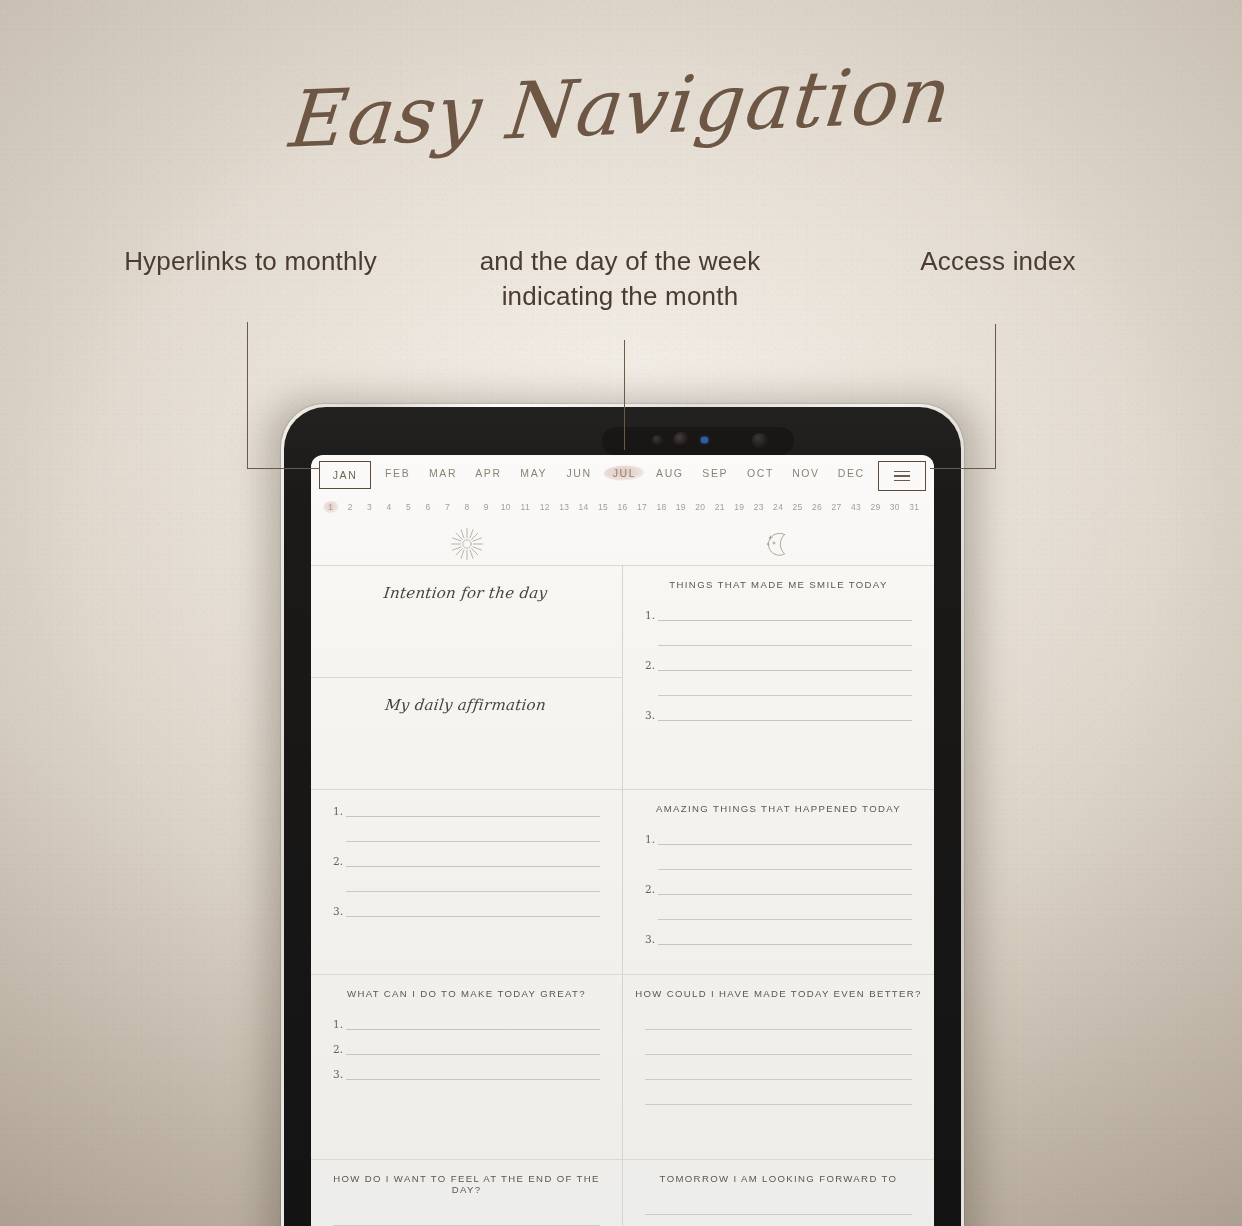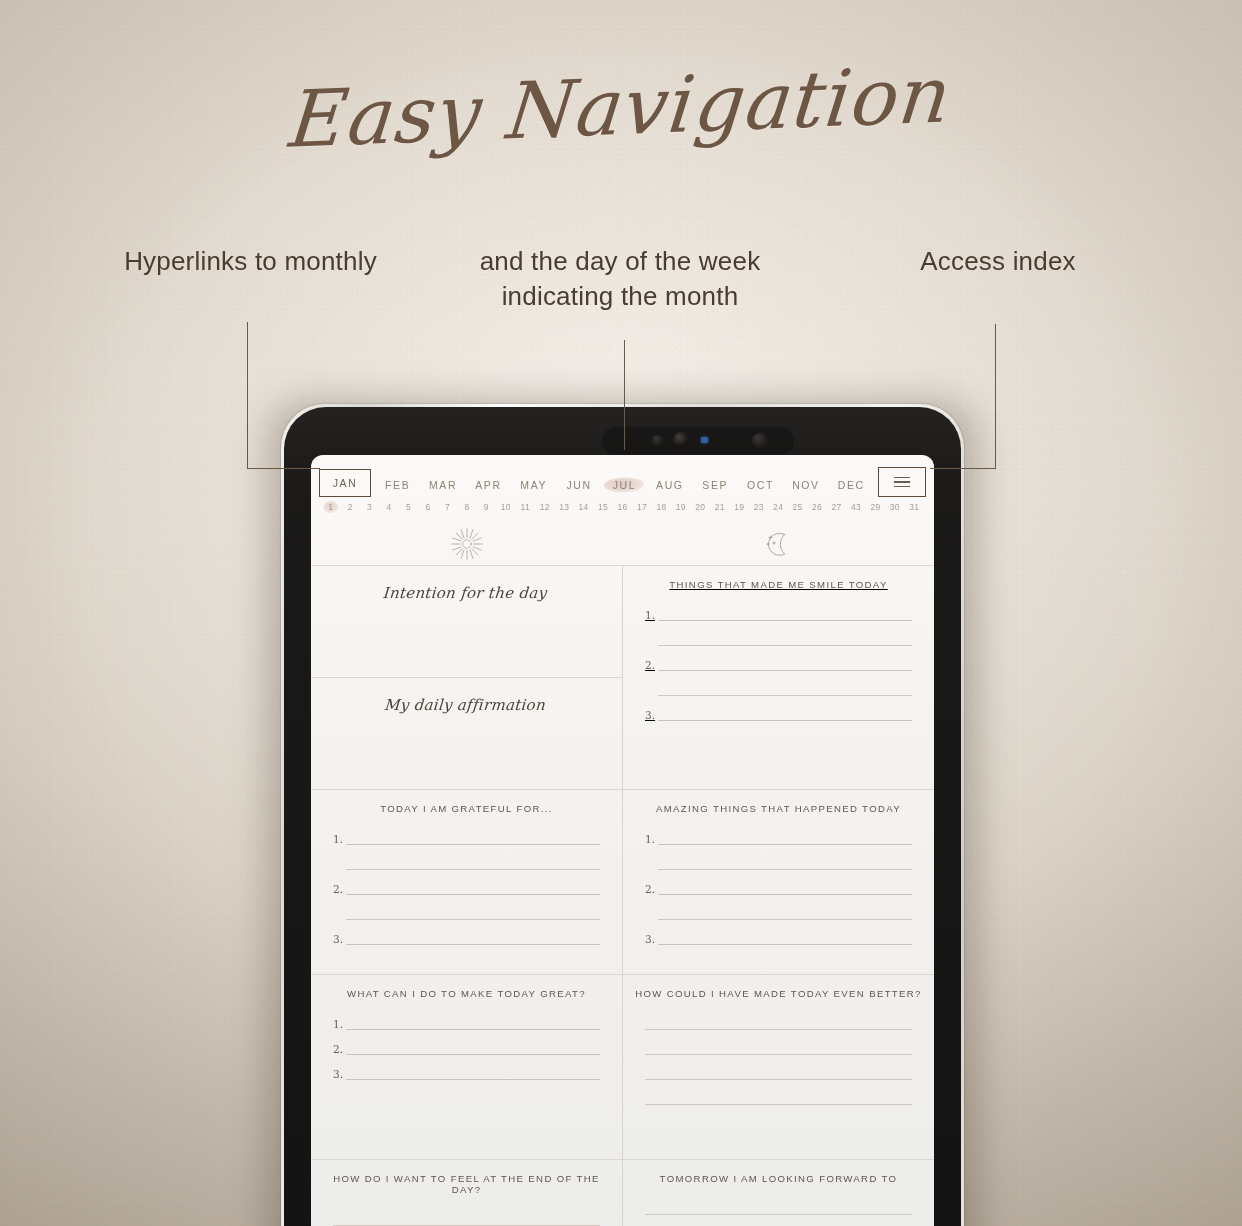--- a/index.html
+++ b/index.html
@@ -113,21 +113,21 @@
   .screen{
     position:absolute; left:27px; top:48px; right:27px; bottom:0;
     border-radius:12px 12px 0 0;
     overflow:hidden;
     background:linear-gradient(180deg,#fbfaf8 0%,#f7f5f2 22%,#f2f0ec 60%,#ececea 100%);
   }
 
   
   .monthbar{
     position:relative; height:36px; margin:6px 8px 0 8px;
-    display:flex; align-items:flex-end;
+    display:flex; align-items:flex-start;
   }
   .month{
     flex:1 1 0;
     text-align:center;
     font-size:10.5px;
     letter-spacing:1.6px;
     color:#8e8275;
     position:relative;
     padding:6px 0;
   }
@@ -347,21 +347,20 @@
           <div class="col left" id="col-left">
               <div class="sec first" style="height: 112px;">
                 <div class="sec-title script">Intention for the day</div>
                 <div class="sec-body"></div>
               </div>
               <div class="sec" style="height: 112px;">
                 <div class="sec-title script">My daily affirmation</div>
                 <div class="sec-body"></div>
               </div>
               <div class="sec" style="height: 185px;">
-                <div class="sec-title">TODAY I AM GRATEFUL FOR...</div>
                 <div class="sec-body">
                   <div class="num-line">
                     <span class="n">1.</span>
                     <span class="ln"></span>
                   </div>
                   <div class="blank-line"></div>
                   <div class="num-line">
                     <span class="n">2.</span>
                     <span class="ln"></span>
                   </div>
@@ -390,21 +389,21 @@
                 </div>
               </div>
               <div class="sec" style="height: 120px;">
                 <div class="sec-title">HOW DO I WANT TO FEEL AT THE END OF THE DAY?</div>
                 <div class="sec-body">
                   <div class="plain-line"></div>
                 </div>
               </div>
             </div>
           <div class="col right" id="col-right">
-              <div class="sec first" style="height: 224px; text-decoration: underline;">
+              <div class="sec first" style="height: 224px;">
                 <div class="sec-title">THINGS THAT MADE ME SMILE TODAY</div>
                 <div class="sec-body">
                   <div class="num-line">
                     <span class="n">1.</span>
                     <span class="ln"></span>
                   </div>
                   <div class="blank-line"></div>
                   <div class="num-line">
                     <span class="n">2.</span>
                     <span class="ln"></span>

